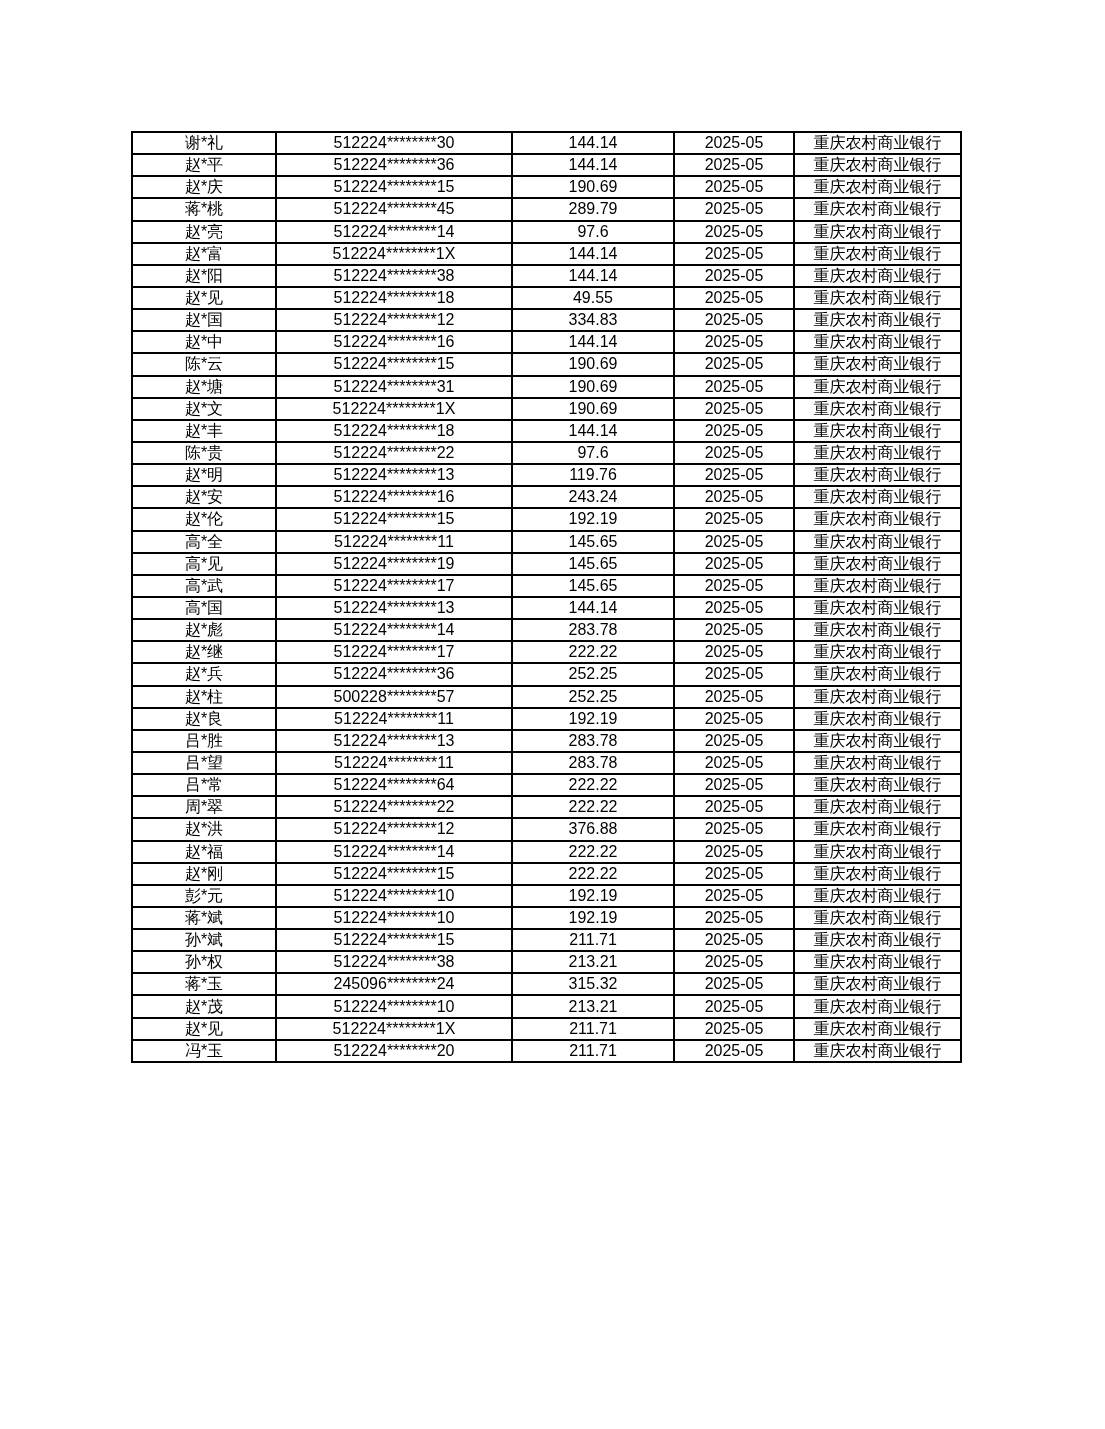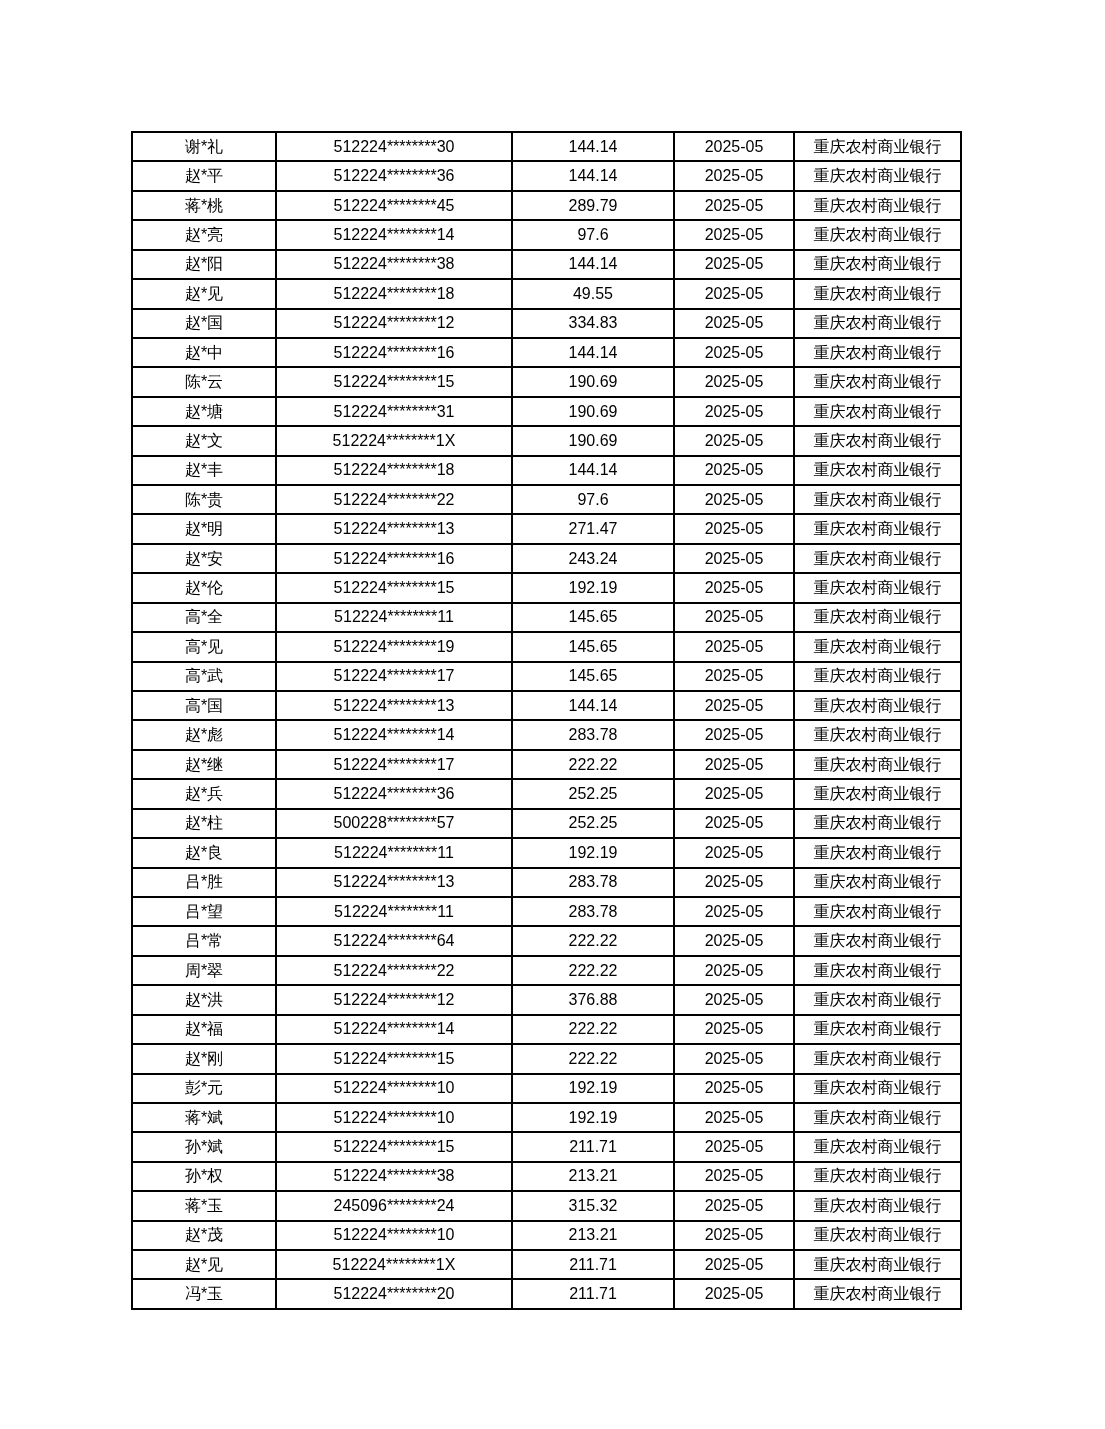--- a/index.html
+++ b/index.html
@@ -14,21 +14,21 @@
     background: #ffffff;
     font-family: "Liberation Sans", sans-serif;
     color: #000000;
     overflow: hidden;
   }
   table.payment-table {
     position: absolute;
     left: 131px;
     top: 131px;
     width: 829px;
-    height: 1179px;
+    height: 932px;
     border-collapse: collapse;
     table-layout: fixed;
   }
   table.payment-table td {
     border: 2px solid #000000;
     text-align: center;
     vertical-align: middle;
     font-size: 16px;
     line-height: 1;
     padding: 0;
@@ -63,34 +63,48 @@
           <td>重庆农村商业银行</td>
         </tr>
         <tr>
           <td>赵*平</td>
           <td>512224********36</td>
           <td>144.14</td>
           <td>2025-05</td>
           <td>重庆农村商业银行</td>
         </tr>
         <tr>
+          <td>赵*庆</td>
+          <td>512224********15</td>
+          <td>190.69</td>
+          <td>2025-05</td>
+          <td>重庆农村商业银行</td>
+        </tr>
+        <tr>
           <td>蒋*桃</td>
           <td>512224********45</td>
           <td>289.79</td>
           <td>2025-05</td>
           <td>重庆农村商业银行</td>
         </tr>
         <tr>
           <td>赵*亮</td>
           <td>512224********14</td>
           <td>97.6</td>
           <td>2025-05</td>
           <td>重庆农村商业银行</td>
         </tr>
         <tr>
+          <td>赵*富</td>
+          <td>512224********1X</td>
+          <td>144.14</td>
+          <td>2025-05</td>
+          <td>重庆农村商业银行</td>
+        </tr>
+        <tr>
           <td>赵*阳</td>
           <td>512224********38</td>
           <td>144.14</td>
           <td>2025-05</td>
           <td>重庆农村商业银行</td>
         </tr>
         <tr>
           <td>赵*见</td>
           <td>512224********18</td>
           <td>49.55</td>
@@ -142,21 +156,21 @@
         <tr>
           <td>陈*贵</td>
           <td>512224********22</td>
           <td>97.6</td>
           <td>2025-05</td>
           <td>重庆农村商业银行</td>
         </tr>
         <tr>
           <td>赵*明</td>
           <td>512224********13</td>
-          <td>271.47</td>
+          <td>119.76</td>
           <td>2025-05</td>
           <td>重庆农村商业银行</td>
         </tr>
         <tr>
           <td>赵*安</td>
           <td>512224********16</td>
           <td>243.24</td>
           <td>2025-05</td>
           <td>重庆农村商业银行</td>
         </tr>

